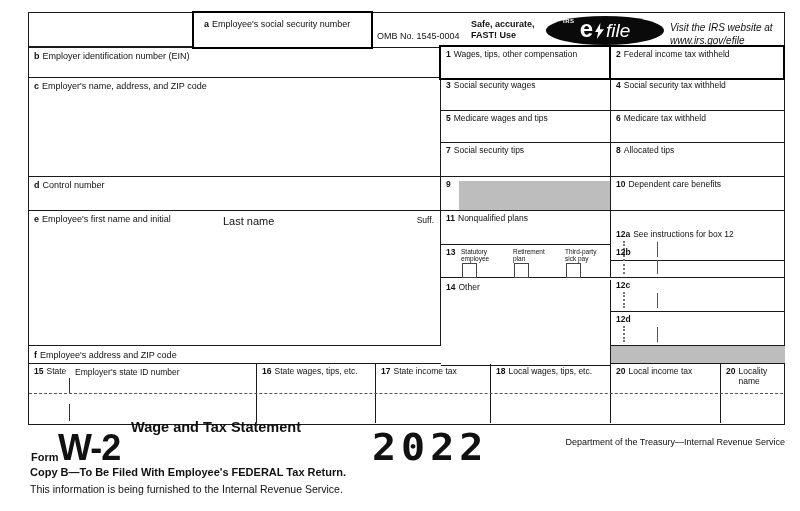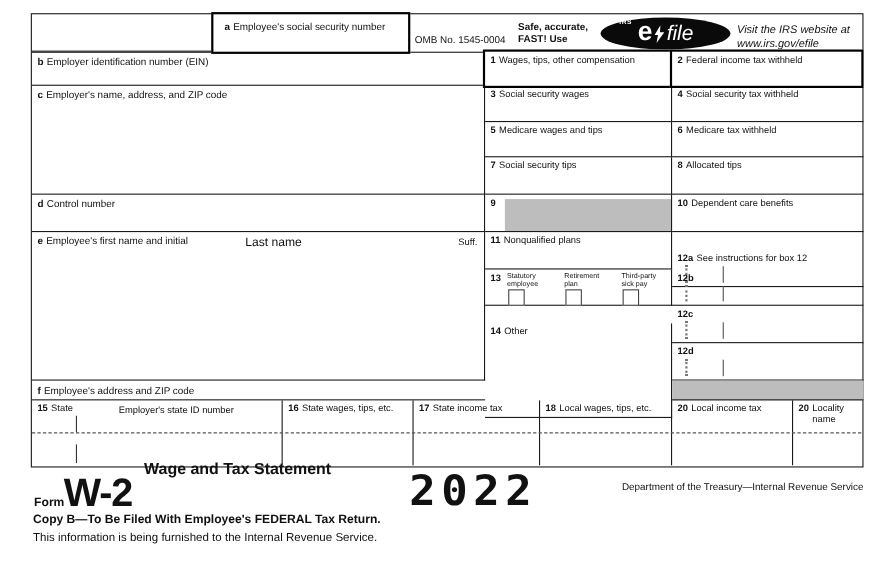--- a/index.html
+++ b/index.html
@@ -192,21 +192,21 @@
       <div class="chk" style="left:125px;top:18px;"></div>
     </div>
     <div class="cell bb" style="left:582px;top:232px;width:174px;height:33px;">
       <div class="lbl">
         <b>12b</b>
       </div>
       <div class="code-dots"></div>
       <div class="mid-line"></div>
     </div>
 
-    <div class="cell bb br" style="left:412px;top:281px;width:170px;height:86px;">
+    <div class="cell bb br" style="left:412px;top:267px;width:170px;height:86px;">
       <div class="lbl">
         <b>14</b>
           <span>Other</span>
       </div>
     </div>
     <div class="cell bb" style="left:582px;top:265px;width:174px;height:34px;">
       <div class="lbl">
         <b>12c</b>
       </div>
       <div class="code-dots"></div>
@@ -226,21 +226,21 @@
           <span>Employee's address and ZIP code</span>
       </div>
     </div>
     <div class="cell bb shade" style="left:582px;top:333px;width:174px;height:18px;"></div>
 
     <div class="cell br" style="left:0;top:351px;width:228px;height:59px;">
       <div class="lbl" style="position:absolute;left:0;top:0;">
         <b>15</b>
           <span>State</span>
       </div>
-      <div style="position:absolute;left:46px;top:3px;font-size:8.5px;margin-left:33px;">Employer's state ID number</div>
+      <div style="position:absolute;left:46px;top:3px;font-size:8.5px;">Employer's state ID number</div>
       <div class="tick" style="left:40px;top:14px;height:15px;"></div>
       <div class="tick" style="left:40px;top:40px;height:17px;"></div>
     </div>
     <div class="cell br" style="left:228px;top:351px;width:119px;height:59px;text-align:center;">
       <div class="lbl">
         <b>16</b>
           <span>State wages, tips, etc.</span>
       </div>
     </div>
     <div class="cell br" style="left:347px;top:351px;width:115px;height:59px;">

